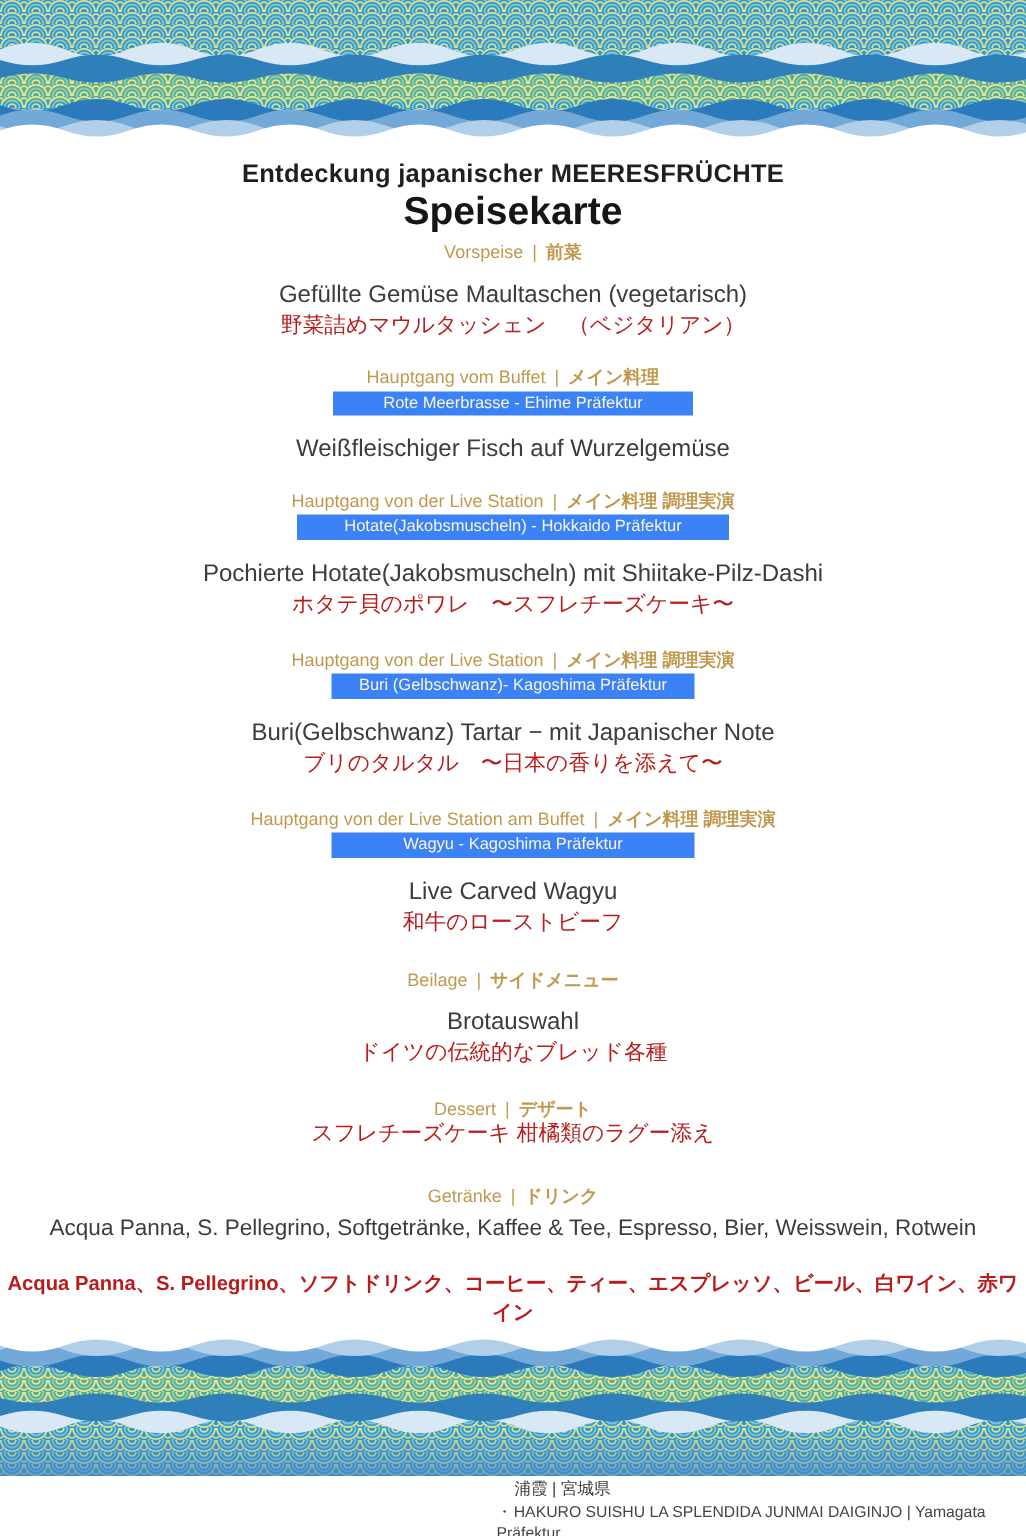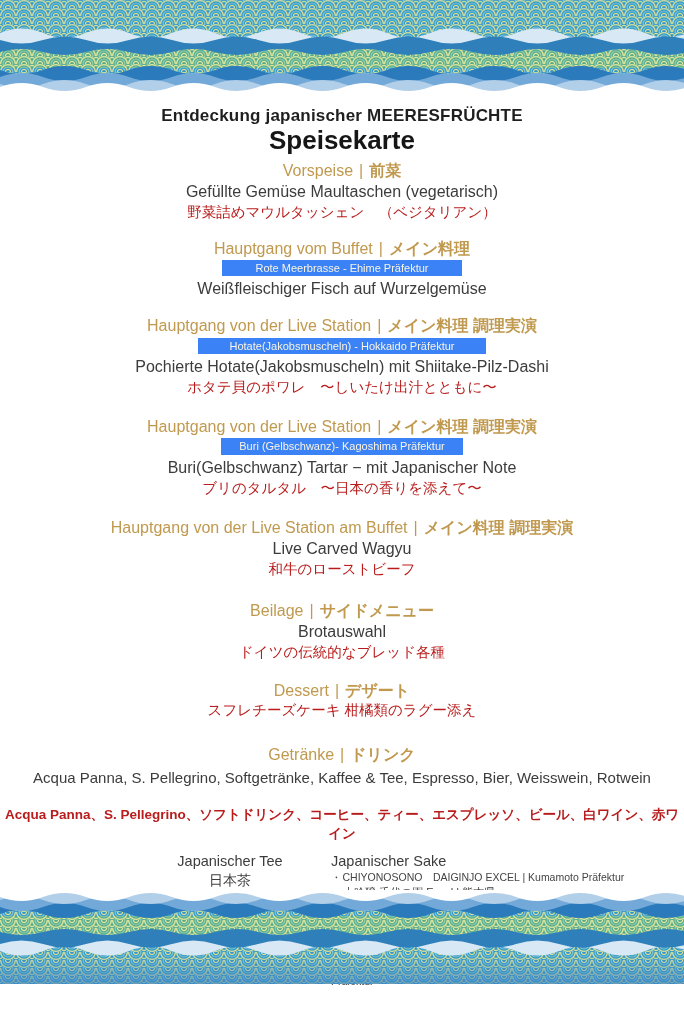--- a/index.html
+++ b/index.html
@@ -14,29 +14,29 @@
   .wave-border{display:block;width:684px;}
   .wave-top{position:absolute;top:0;left:0;height:92px;}
   .wave-bottom{position:absolute;bottom:0;left:0;height:100px;}
   main{
     position:absolute;top:92px;left:0;width:684px;height:832px;
     text-align:center;
   }
   .eyebrow{font-size:17px;font-weight:700;color:#1f1f1f;margin-top:14px;letter-spacing:.2px;}
   .title{font-size:26px;font-weight:700;color:#161616;line-height:1.02;margin:1px 0 6px;}
   .sec{margin-top:12px;}
-  .sec-heading{font-size:16px;color:#c0994e;line-height:1.2;}
+  .sec-heading{font-size:12px;color:#c0994e;line-height:1.2;}
   .sec-heading .sep{margin:0 6px;}
   .sec-heading .jp{font-weight:700;}
   .bar{
     display:inline-block;background:#3b82f6;color:#faf4e2;
     font-size:11px;line-height:1.3;padding:1px 8px;margin:2px 0 1px;
     box-sizing:border-box;white-space:nowrap;
   }
-  .line-de{font-size:16px;color:#3c3c3c;line-height:1.25;margin-top:2px;}
+  .line-de{font-size:16px;color:#3c3c3c;line-height:1.25;margin-top:12px;}
   .line-ja{font-size:14.5px;color:#b91c1c;line-height:1.4;}
   .mt-lg{margin-top:17px;}
   .mt-xl{margin-top:20px;}
   .drinks-de{font-size:15px;margin-top:5px;}
   .drinks-ja{font-size:13.5px;margin-top:19px;font-weight:bold;}
   .cols{display:flex;margin-top:9px;text-align:left;}
   .col-tea{margin-left:135px;width:190px;text-align:center;}
   .col-tea .col-title{font-size:14.5px;}
   .col-tea .col-sub{font-size:14px;margin-top:3px;}
   .col-sake{flex:1;padding-left:6px;}
@@ -103,32 +103,33 @@
     <section class="sec mt-lg">
       <div class="sec-heading"><span>Hauptgang vom Buffet</span><span class="sep">|</span><span class="jp">メイン料理</span></div>
       <div><span class="bar" style="min-width:240px">Rote Meerbrasse -  Ehime Präfektur</span></div>
       <div class="line-de">Weißfleischiger Fisch auf Wurzelgemüse</div>
     </section>
 
     <section class="sec mt-lg">
       <div class="sec-heading"><span>Hauptgang von der Live Station</span><span class="sep">|</span><span class="jp">メイン料理 調理実演</span></div>
       <div><span class="bar" style="min-width:288px">Hotate(Jakobsmuscheln)  -  Hokkaido Präfektur</span></div>
       <div class="line-de">Pochierte Hotate(Jakobsmuscheln) mit Shiitake-Pilz-Dashi</div>
-      <div class="line-ja">ホタテ貝のポワレ　〜しいたけ出汁とともに〜</div>
+      <div class="line-ja">ホタテ貝のポワレ　〜スフレチーズケーキ〜</div>
     </section>
 
     <section class="sec mt-xl">
       <div class="sec-heading"><span>Hauptgang von der Live Station</span><span class="sep">|</span><span class="jp">メイン料理 調理実演</span></div>
       <div><span class="bar" style="min-width:242px">Buri (Gelbschwanz)-  Kagoshima Präfektur</span></div>
       <div class="line-de">Buri(Gelbschwanz) Tartar  − mit Japanischer Note</div>
       <div class="line-ja">ブリのタルタル　〜日本の香りを添えて〜</div>
     </section>
 
     <section class="sec mt-xl">
       <div class="sec-heading"><span>Hauptgang von der Live Station am Buffet</span><span class="sep">|</span><span class="jp">メイン料理 調理実演</span></div>
+      <div><span class="bar" style="min-width:242px">Wagyu -  Kagoshima Präfektur</span></div>
       <div class="line-de">Live Carved Wagyu</div>
       <div class="line-ja">和牛のローストビーフ</div>
     </section>
 
     <section class="sec" style="margin-top:21px">
       <div class="sec-heading"><span>Beilage</span><span class="sep">|</span><span class="jp">サイドメニュー</span></div>
       <div class="line-de">Brotauswahl</div>
       <div class="line-ja">ドイツの伝統的なブレッド各種</div>
     </section>
 

